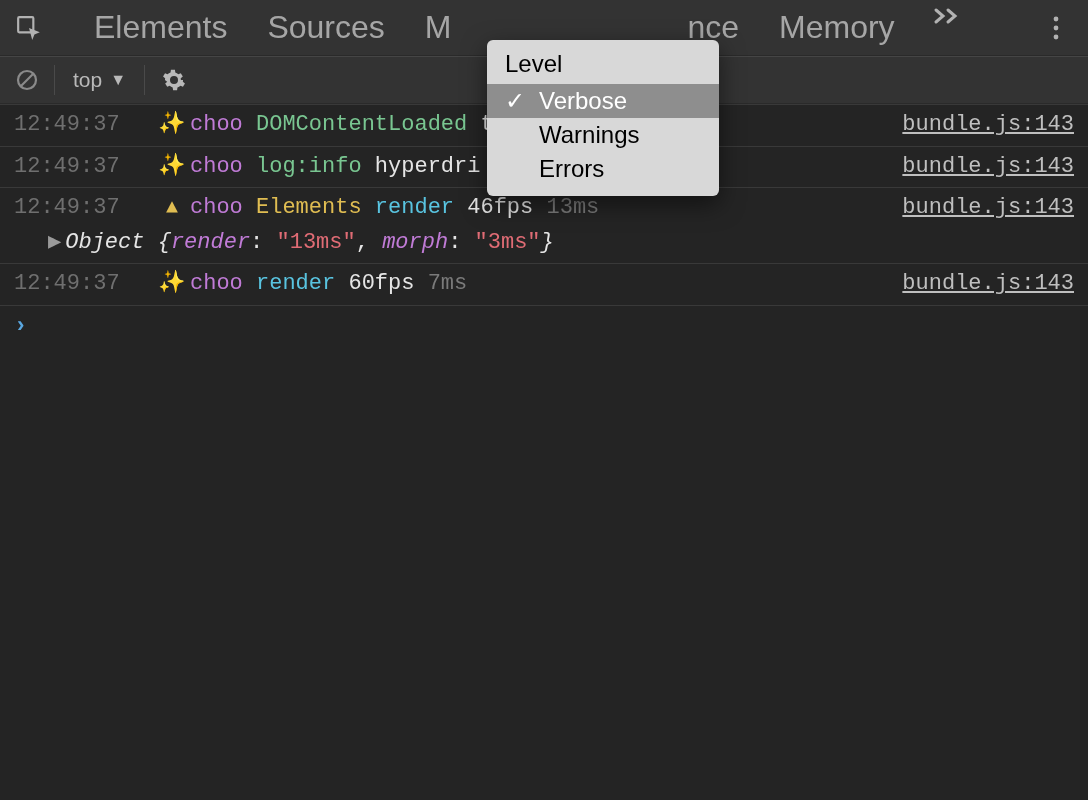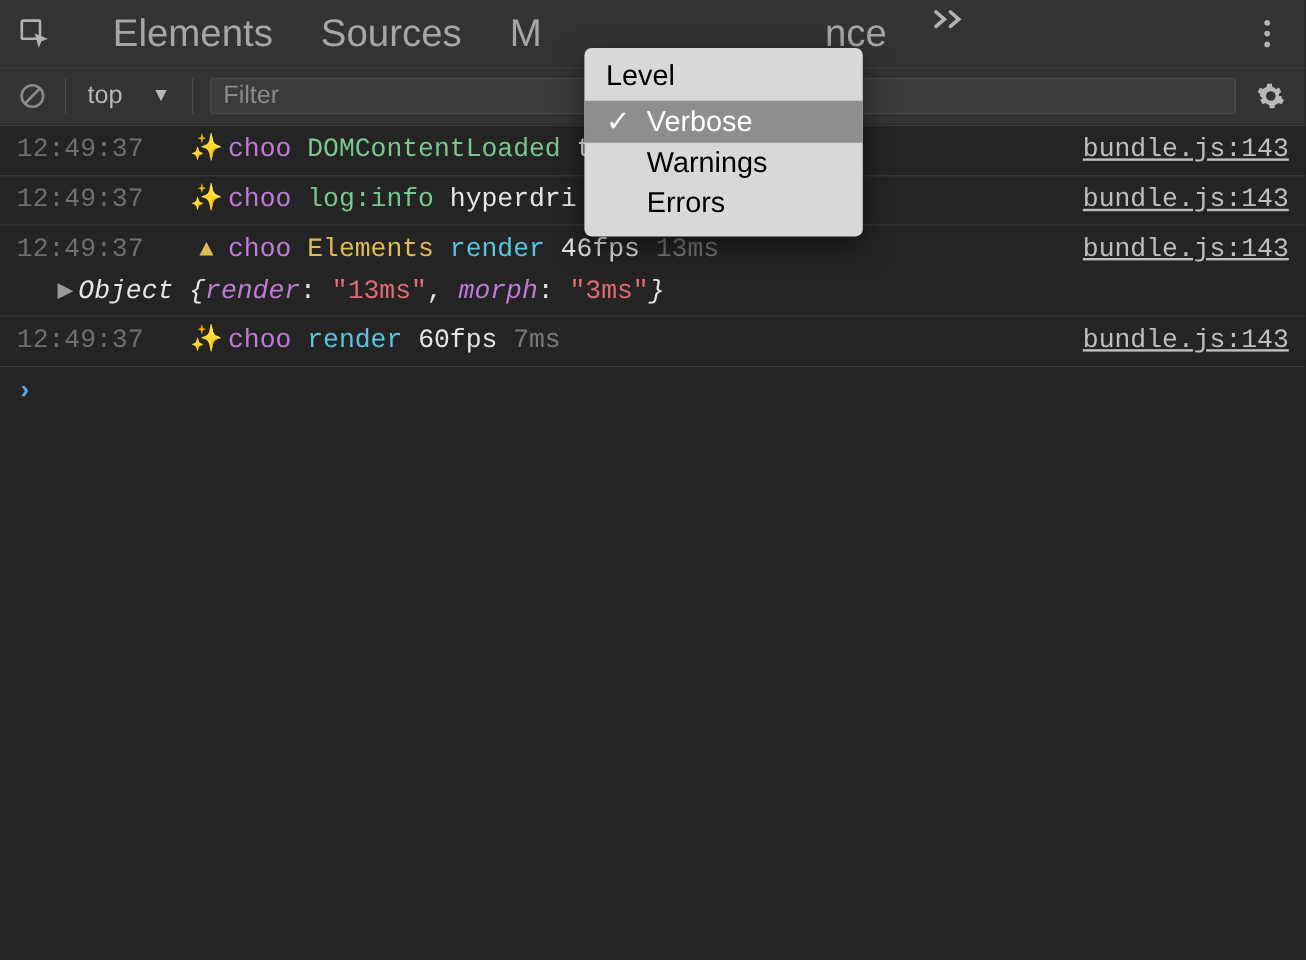--- a/index.html
+++ b/index.html
@@ -72,21 +72,21 @@
   }
   .clear-btn {
     width: 26px; height: 26px;
     display: flex; align-items: center; justify-content: center;
     color: #8a8a8a;
   }
   .vsep { width: 1px; height: 30px; background: #4a4a4a; }
   .context-select {
     display: flex; align-items: center;
     color: #b9b9b9;
-    gap: 24px;
+    gap: 8px;
     padding: 2px 4px;
   }
   .context-select .chev { font-size: 16px; }
   .filter-input {
     flex: 1;
     background: #3b3b3b;
     border: 1px solid #4a4a4a;
     border-radius: 2px;
     height: 30px;
     color: #cfcfcf;
@@ -182,20 +182,21 @@
       <rect x="2" y="2" width="14" height="14" rx="1"></rect>
       <path d="M12 12 L22 16 L17 18 L15 23 Z" fill="currentColor" stroke="none"></path>
     </svg>
   </div>
   <div class="tabs">
     <div class="tab">Elements</div>
     <div class="tab">Sources</div>
     <div class="tab tab-frag">M</div>
     <div style="width:216px"></div>
     <div class="tab tab-frag" style="padding-left:0">nce</div>
+    <div class="tab">Memory</div>
     <div class="overflow">
       <svg width="28" height="18" viewBox="0 0 28 18" fill="none" stroke="currentColor" stroke-width="3" stroke-linecap="round">
         <path d="M3 3 L10 9 L3 15"></path>
           <path d="M15 3 L22 9 L15 15"></path>
       </svg>
     </div>
   </div>
   <div class="kebab">
     <svg width="6" height="24" viewBox="0 0 6 24" fill="currentColor">
       <circle cx="3" cy="3" r="2.4"></circle>
@@ -211,21 +212,20 @@
       <circle cx="12" cy="12" r="9"></circle>
         <path d="M6 18 L18 6"></path>
     </svg>
   </div>
   <div class="vsep"></div>
   <div class="context-select">
     <span>top</span>
     <span class="chev">▼</span>
   </div>
   <div class="vsep"></div>
-  <input class="filter-input" placeholder="Filter" style="">
   <div class="gear">
     <svg width="24" height="24" viewBox="0 0 24 24" fill="currentColor">
       <path d="M12 8a4 4 0 100 8 4 4 0 000-8zm9 4c0 .6-.05 1.2-.15 1.75l2.1 1.65-2 3.46-2.5-1a8 8 0 01-3 1.74l-.38 2.65h-4l-.38-2.65a8 8 0 01-3-1.74l-2.5 1-2-3.46 2.1-1.65A9 9 0 013 12c0-.6.05-1.2.15-1.75L1.05 8.6l2-3.46 2.5 1a8 8 0 013-1.74L8.93 1.75h4l.38 2.65a8 8 0 013 1.74l2.5-1 2 3.46-2.1 1.65c.1.55.15 1.15.15 1.75z"></path>
     </svg>
   </div>
 </div>
 
 <div class="logs mono" id="logs">
     <div class="logrow">
       <span class="ts">12:49:37</span>

